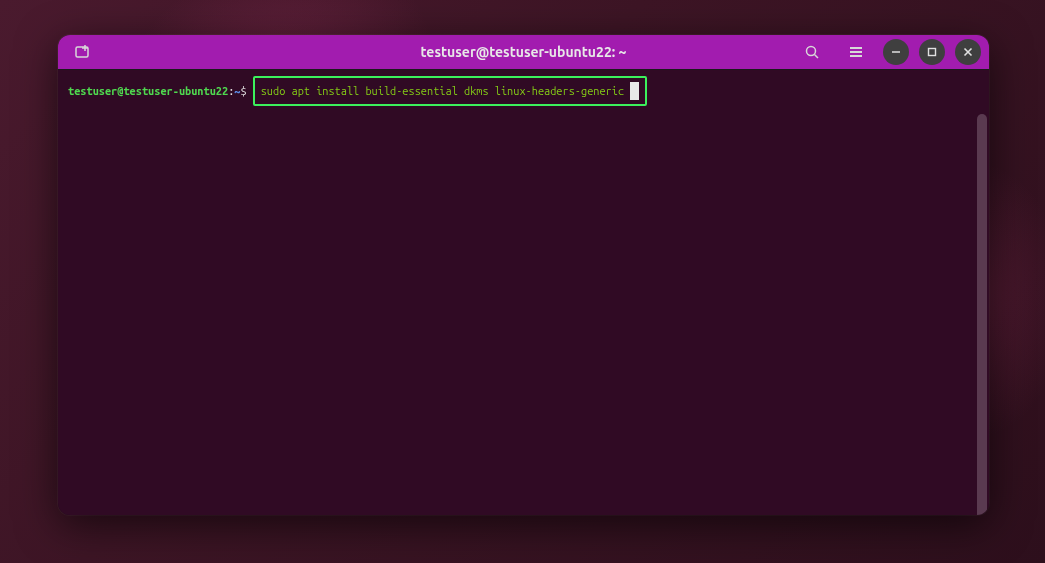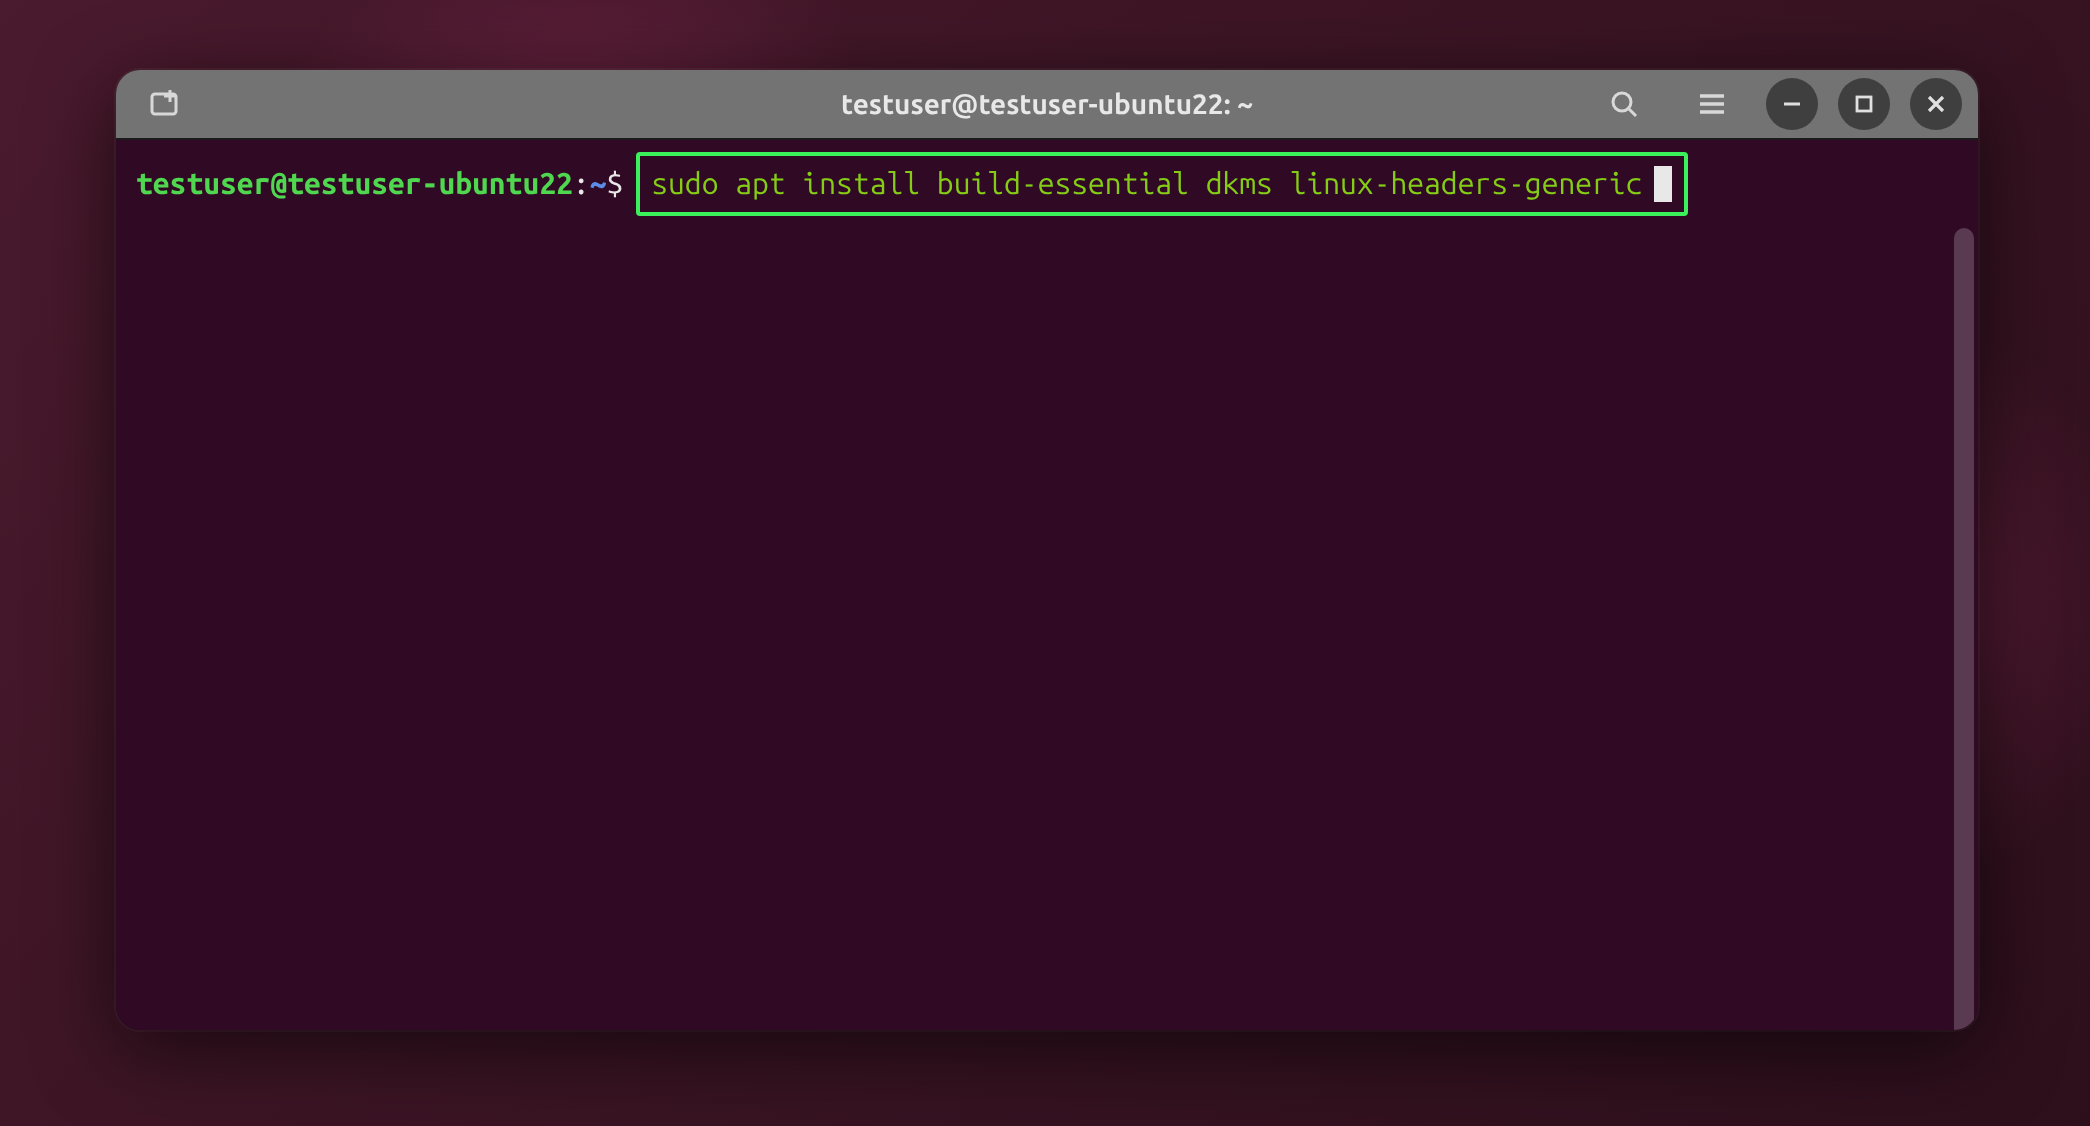--- a/index.html
+++ b/index.html
@@ -51,21 +51,21 @@
       border-radius: 12px;
       box-shadow: 0 10px 40px rgba(0, 0, 0, 0.6), 0 0 0 1px rgba(255,255,255,0.05);
       overflow: hidden;
       z-index: 10;
       display: flex;
       flex-direction: column;
     }
     
     .titlebar {
       height: 32px;
-      background: #737373;
+      background: #a21caf;
       display: flex;
       align-items: center;
       padding: 17px 8px;
       position: relative;
       border-bottom: 1px solid #1a1a1a;
     }
     
     .titlebar-left {
       display: flex;
       align-items: center;
@@ -114,21 +114,21 @@
     .window-ctrl svg {
       width: 10px;
       height: 10px;
     }
     
     .terminal-body {
       flex: 1;
       background: #300a24;
       padding: 6px 10px;
       font-family: "Ubuntu Mono", "DejaVu Sans Mono", monospace;
-      font-size: 15px;
+      font-size: 11px;
       line-height: 1.35;
       position: relative;
     }
     
     .prompt-line {
       display: flex;
       flex-wrap: nowrap;
       white-space: nowrap;
       align-items: center;
     }

